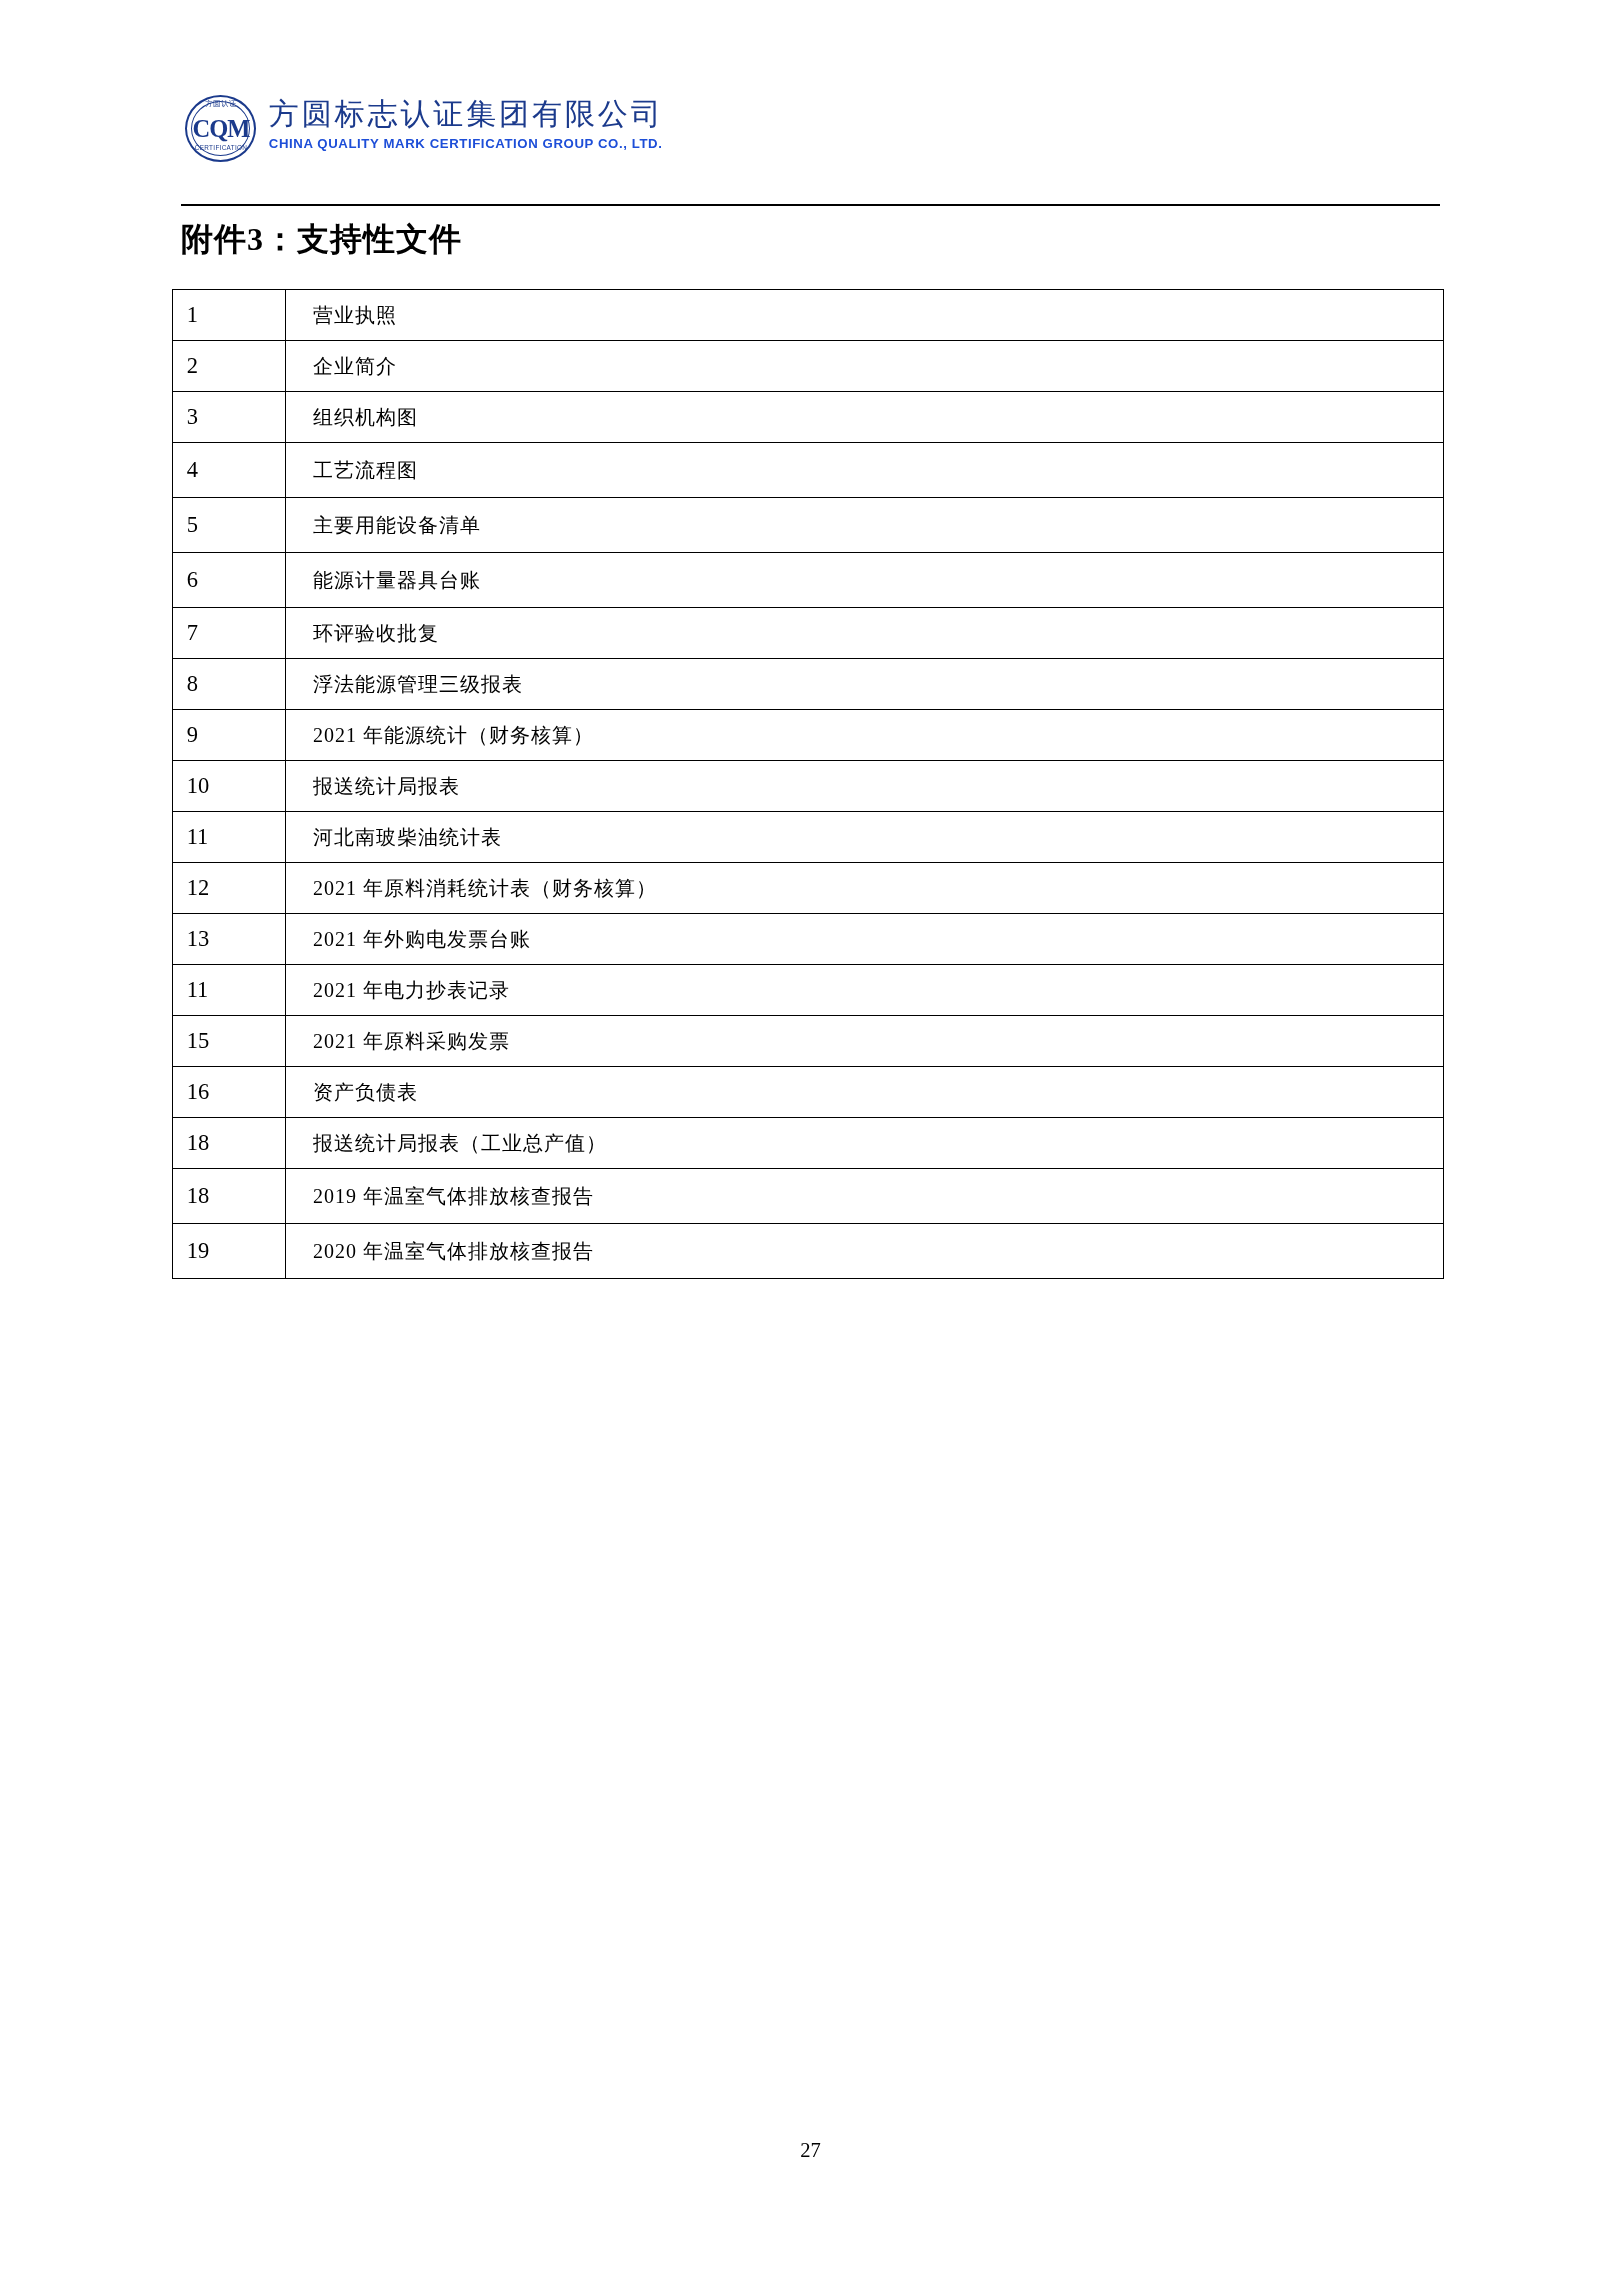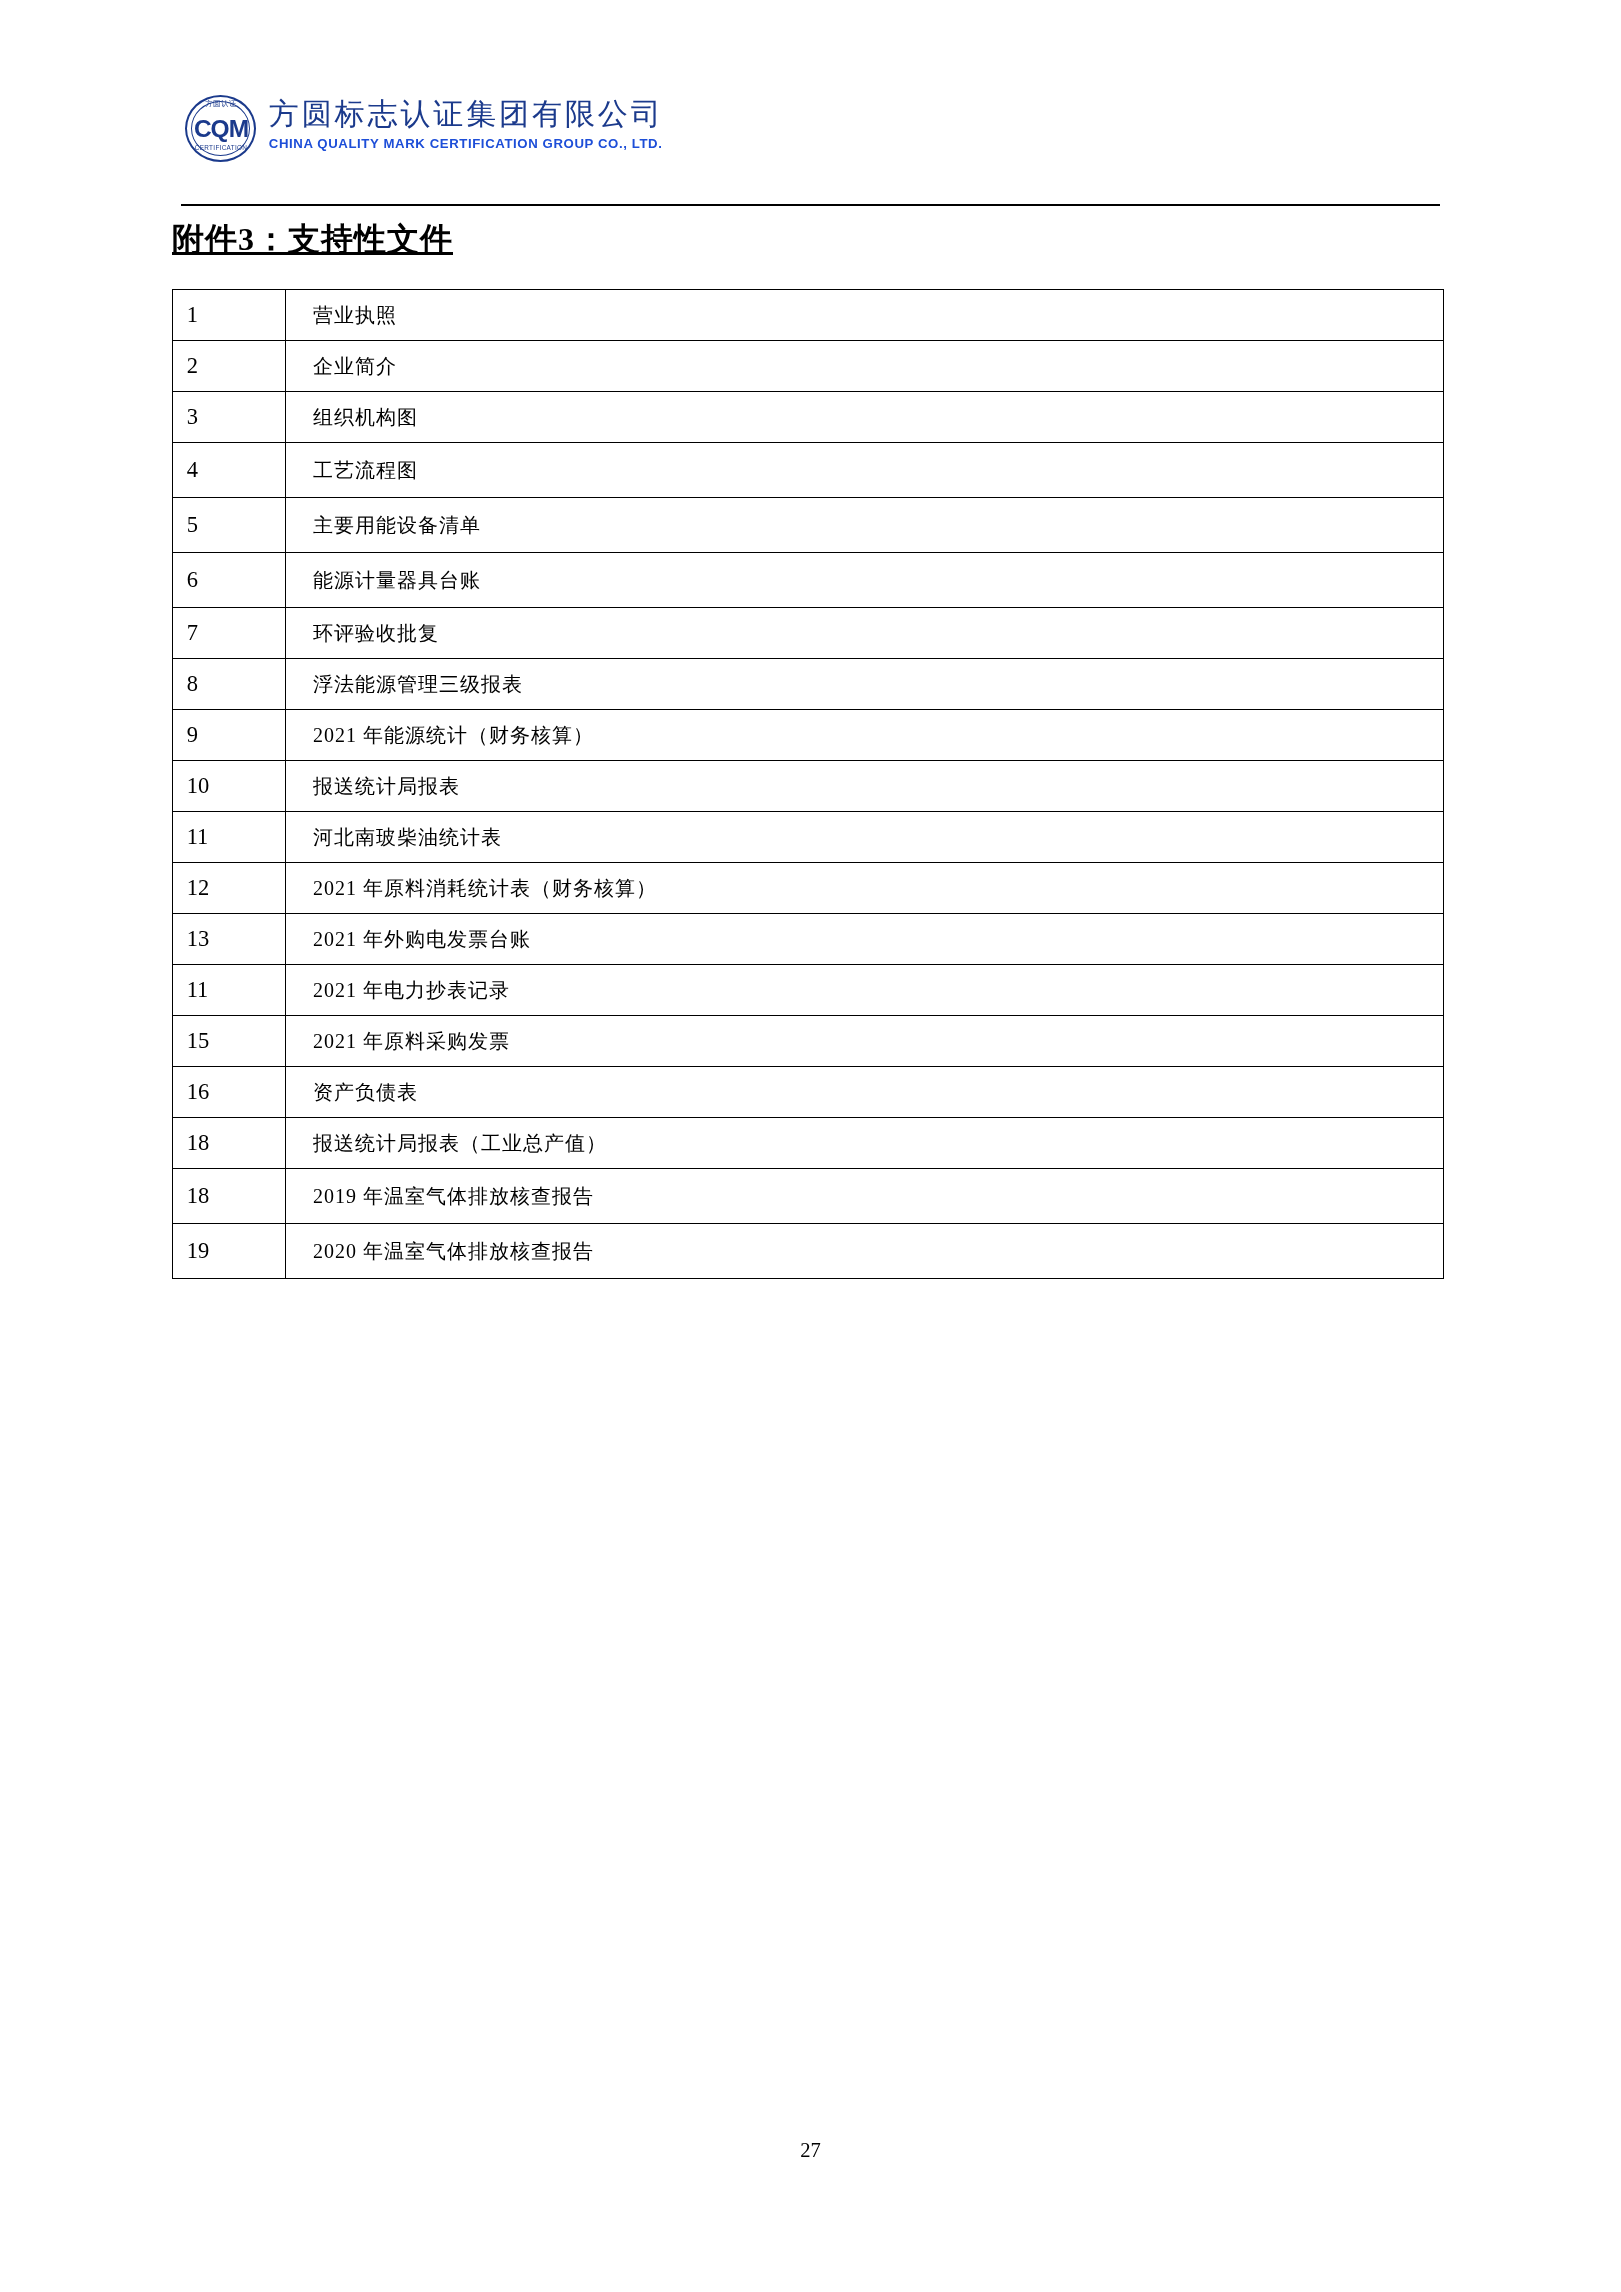--- a/index.html
+++ b/index.html
@@ -59,21 +59,21 @@
     border: 1px solid #1b3a8c;
     border-radius: 50%;
     box-sizing: border-box;
   }
   .logo-mark .cqm {
     position: absolute;
     left: 0;
     top: 21.6px;
     width: 80px;
     text-align: center;
-    font-family: Liberation Sans, sans-serif;
+    font-family: Liberation Serif, serif;
     font-weight: bold;
     font-size: 24.5px;
     letter-spacing: -1px;
     color: #1b3a8c;
   }
   .logo-mark .top-cn {
     position: absolute;
     left: 0;
     top: 5.9px;
     width: 80px;
@@ -121,27 +121,26 @@
     left: 181px;
     top: 204px;
     width: 1259px;
     height: 0;
     border-top: 2px solid #000000;
   }
 
   
   .doc-title {
     position: absolute;
-    left: 172px;
+    left: 181px;
     top: 218px;
     font-size: 32px;
     font-weight: bold;
     letter-spacing: 1px;
     white-space: nowrap;
-    text-decoration: underline;
   }
 
   
   .list-table {
     position: absolute;
     left: 172px;
     top: 289px;
     width: 1272px;
     border-collapse: collapse;
     table-layout: fixed;

